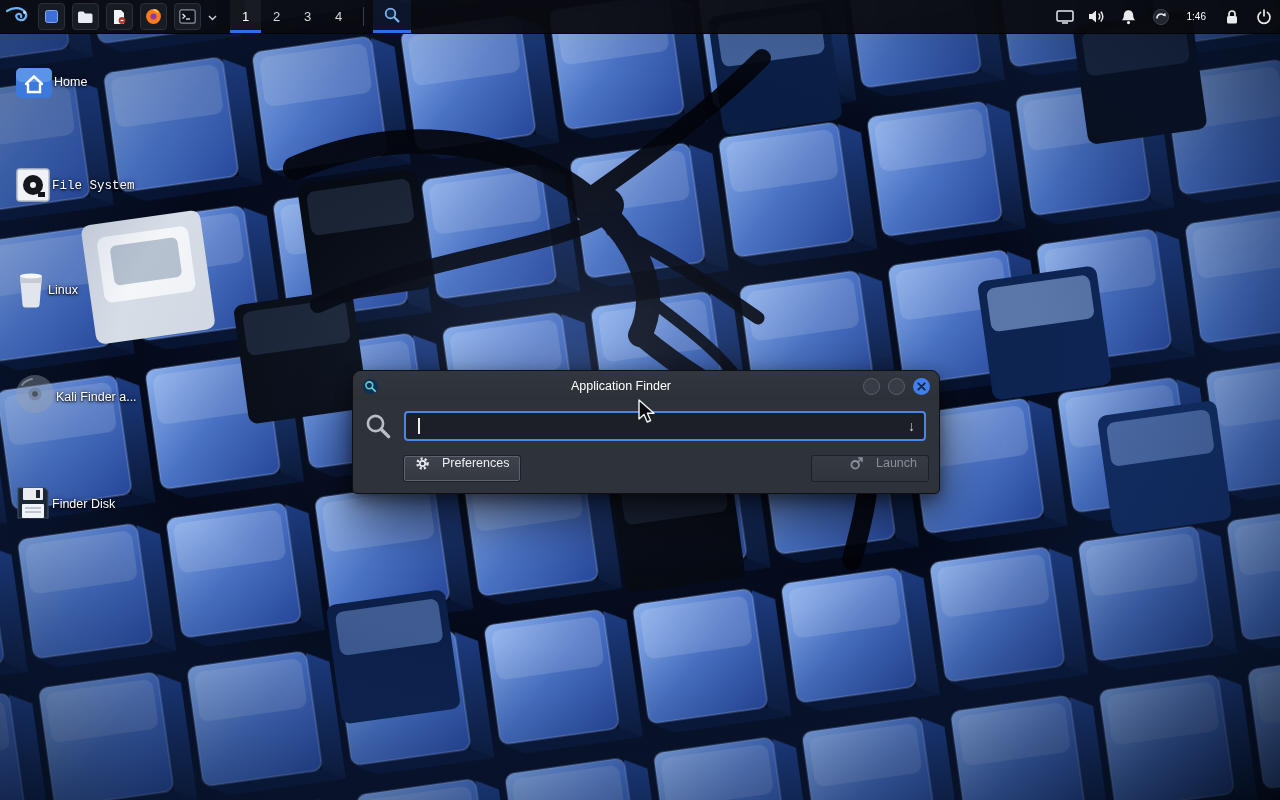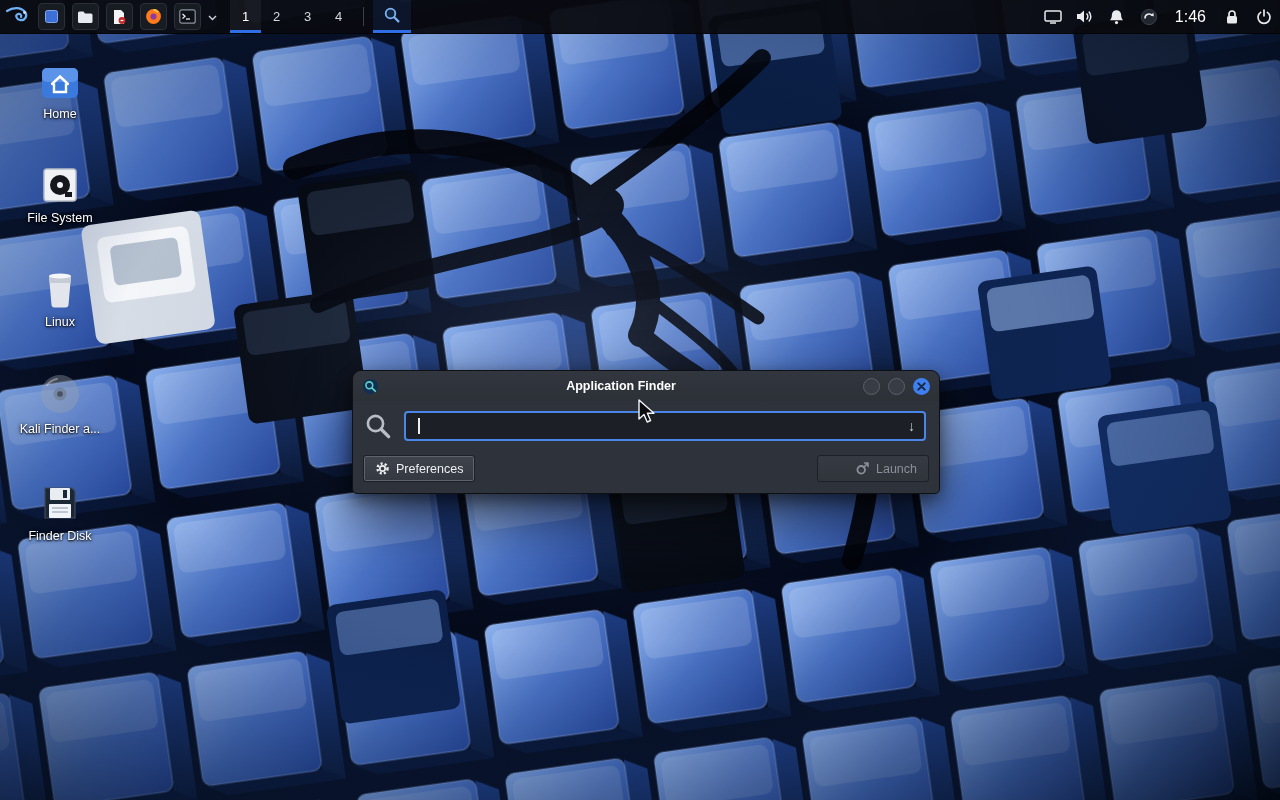--- a/index.html
+++ b/index.html
@@ -42,27 +42,27 @@
   .task-btn{
     border:none;background:rgba(46,110,232,0.12);cursor:pointer;
     width:38px;display:flex;align-items:center;justify-content:center;
     box-shadow:inset 0 -3px 0 #2e6ee8;
   }
   .tray-btn{
     border:none;background:transparent;padding:0;cursor:pointer;
     width:32px;display:flex;align-items:center;justify-content:center;
   }
   .clock{
-    display:flex;align-items:center;color:#ffffff;font-size:16px;
+    display:flex;align-items:center;color:#ffffff;font-size:10px;
     padding:0 10px;white-space:nowrap;
   }
   
   .dicon{
     position:absolute;left:14px;width:92px;z-index:10;
-    display:flex;flex-direction:column;align-items:center;cursor:pointer;
+    display:flex;flex-direction:row;align-items:center;cursor:pointer;
   }
   .dicon .art{height:44px;display:flex;align-items:flex-end;justify-content:center;}
   .dicon .lbl{
     margin-top:7px;color:#ffffff;font-size:12.5px;text-align:center;
     text-shadow:0 1px 2px #000,0 0 4px rgba(0,0,0,0.8);
     white-space:nowrap;
   }
   
   .appfinder{
     position:absolute;left:352px;top:370px;width:586px;z-index:40;
@@ -70,43 +70,44 @@
     border-radius:9px 9px 5px 5px;
     box-shadow:0 22px 52px rgba(0,0,0,0.6),0 6px 16px rgba(0,0,0,0.45);
   }
   .titlebar{
     height:30px;display:flex;align-items:center;padding:0 9px;position:relative;
     border-radius:9px 9px 0 0;
     background:linear-gradient(#32363e,#2c3037);
   }
   .titlebar .title{
     position:absolute;left:40px;right:90px;text-align:center;
-    font-size:12.5px;font-weight:bold;color:#ffffff;pointer-events:none;
+    font-size:12.5px;font-weight:normal;color:#ffffff;pointer-events:none;
   }
   .winbtns{margin-left:auto;display:flex;gap:8px;z-index:1;}
   .wbtn{
     width:17px;height:17px;border-radius:50%;border:none;padding:0;cursor:pointer;
     display:flex;align-items:center;justify-content:center;
   }
   .wbtn.plain{background:#383d45;border:1px solid #5a616b;box-sizing:border-box;}
   .wbtn.close{background:#3f7ff0;}
   .search-row{display:flex;align-items:center;gap:12px;padding:10px 13px 7px 11px;}
   .search-input{
     flex:1;height:26px;background:#1c2026;border:2px solid #4a86e8;border-radius:4px;
     display:flex;align-items:center;padding:0 9px;cursor:text;
   }
   .caret{width:1.5px;height:16px;background:#eceef1;margin-left:3px;}
   .dd-arrow{margin-left:auto;color:#c9ced6;font-size:14px;line-height:1;}
   .btn-row{display:flex;align-items:center;justify-content:space-between;padding:7px 10px 11px;}
   .fbtn{
-    height:27px;display:inline-flex;align-items:center;gap:6px;padding:0 11px;
+    height:27px;display:inline-flex;gap:12px;padding:0 11px;
     background:linear-gradient(#3f444c,#343840);
     border:1px solid #1d2025;border-radius:3px;
     color:#eceef1;font-size:12.5px;cursor:pointer;
     font-family:"Liberation Sans", sans-serif;
+    margin-left:40px;
   }
   .fbtn.focused{box-shadow:0 0 0 1px #5d646e inset;}
   .fbtn.disabled{color:#8a9099;background:linear-gradient(#363a42,#30343b);cursor:default;padding-left:37px;}
   
   .cursor{position:absolute;left:637px;top:399px;z-index:100;pointer-events:none;}
 </style>
 </head>
 <body>
 
 <svg class="wallpaper" width="1280" height="800" viewBox="0 0 1280 800">
@@ -336,21 +337,21 @@
     <svg width="40" height="36" viewBox="0 0 40 36">
         <rect x="2" y="4" width="36" height="30" rx="5" fill="#3b79dd"></rect>
         <rect x="2" y="4" width="36" height="14" rx="5" fill="#5b93e8"></rect>
         <path d="M12,20 L20,12.5 L28,20" fill="none" stroke="#fff" stroke-width="2.4" stroke-linecap="round"></path>
         <path d="M14,19.5 v8.5 h12 v-8.5" fill="none" stroke="#fff" stroke-width="2.4"></path>
       </svg>
   </span>
   <span class="lbl">Home</span>
 </div>
 
-<div class="dicon" style="top:160px;">
+<div class="dicon" style="top:160px;font-family:Liberation Mono, monospace;">
   <span class="art">
     <svg width="38" height="38" viewBox="0 0 38 38">
         <rect x="3" y="3" width="32" height="32" rx="3" fill="#f0f2f5" stroke="#b8bec8" stroke-width="1.5"></rect>
         <circle cx="19" cy="19" r="10" fill="#15171c"></circle>
         <circle cx="19" cy="19" r="3" fill="#f0f2f5"></circle>
         <rect x="24" y="26" width="7" height="5" fill="#15171c"></rect>
       </svg>
   </span>
   <span class="lbl">File System</span>
 </div>

